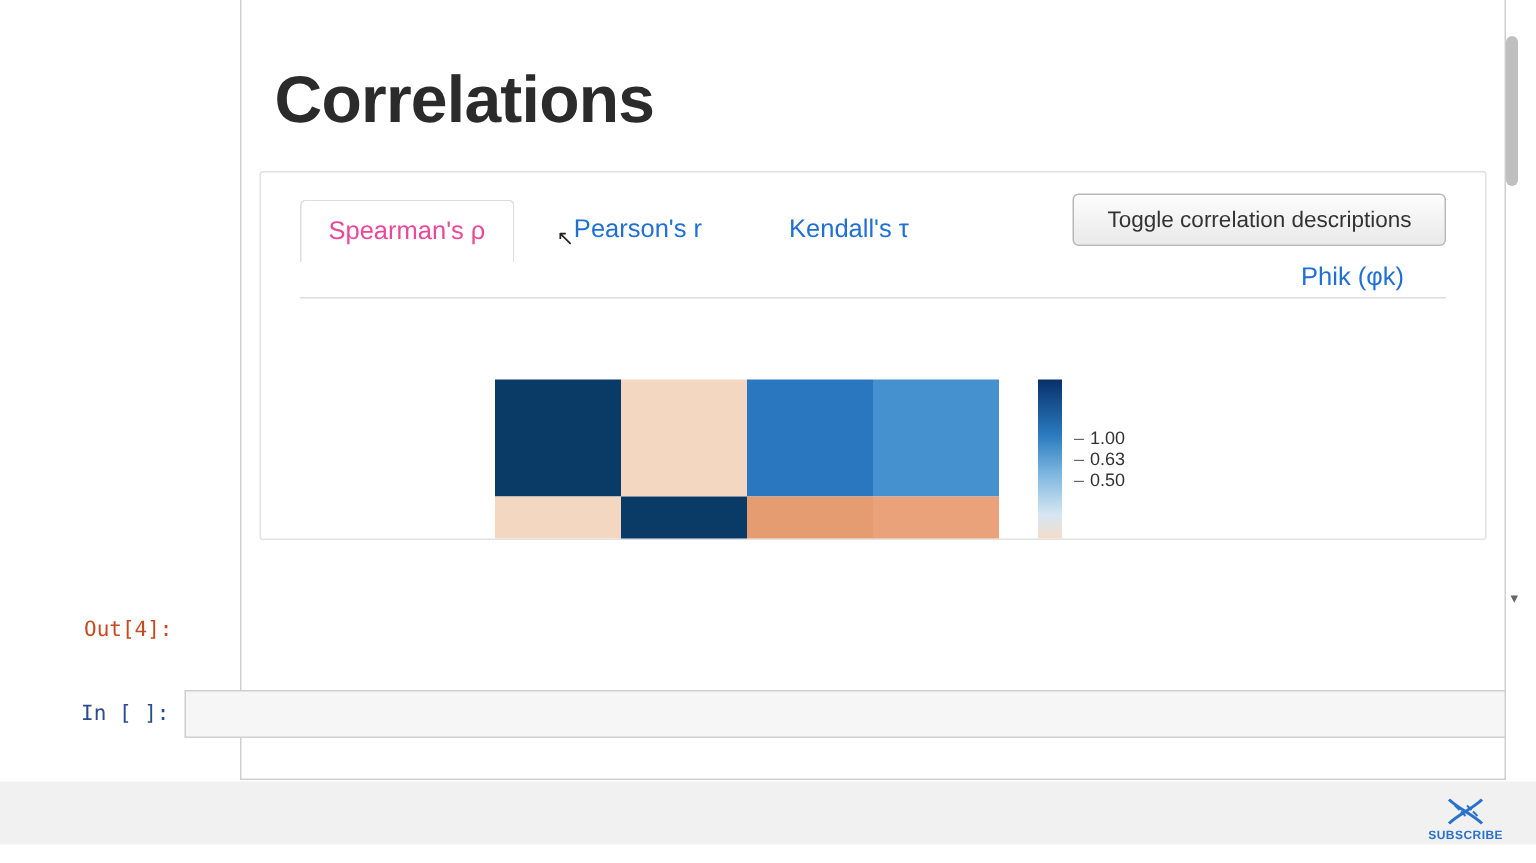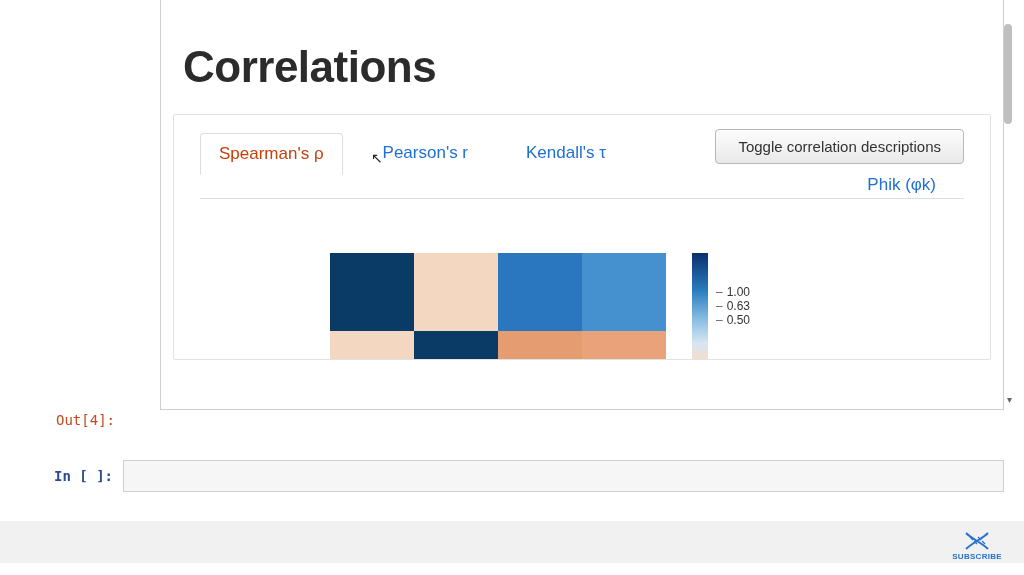--- a/index.html
+++ b/index.html
@@ -14,21 +14,21 @@
 .notebook-area {
   width: 100%;
   height: 100%;
   position: relative;
 }
 .output-region {
   position: absolute;
   left: 160px;
   top: 0;
   right: 20px;
-  height: 410px;
+  height: 520px;
   border: 1px solid #cfcfcf;
   border-top: none;
   overflow: hidden;
   background: #fff;
 }
 .report-heading {
   font-size: 44px;
   font-weight: 700;
   color: #2b2b2b;
   margin: 42px 0 22px 22px;
@@ -49,21 +49,21 @@
   flex-wrap: wrap;
   position: relative;
 }
 .tab {
   padding: 10px 18px;
   font-size: 17px;
   color: #337ab7;
   cursor: pointer;
 }
 .tab.active {
-  color: #c2410c;
+  color: #ec4899;
   border: 1px solid #ddd;
   border-bottom: 1px solid #fff;
   border-radius: 4px 4px 0 0;
   background: #fff;
 }
 .tab.inactive { color: #1f6fd4; font-weight: 400; }
 .tab-row-bottom {
   width: 100%;
   display: flex;
   gap: 26px;
@@ -153,21 +153,20 @@
   font-size: 14px;
   color: #c7491e;
 }
 .cell-in {
   position: absolute;
   left: 14px;
   top: 460px;
   right: 20px;
   display: flex;
   align-items: center;
-  font-weight: bold;
 }
 .cell-bar {
   width: 4px;
   background: #2a8cff;
 }
 .prompt-in {
   font-family: monospace;
   font-size: 14px;
   color: #2a4b8d;
   padding: 8px 10px 8px 36px;

